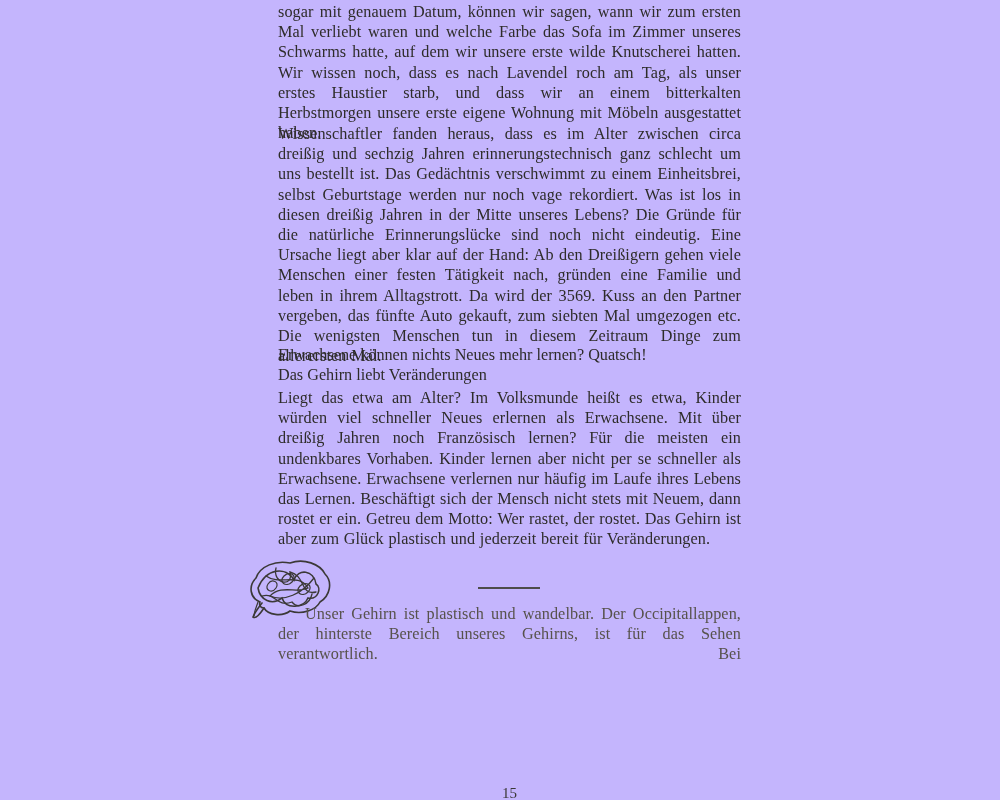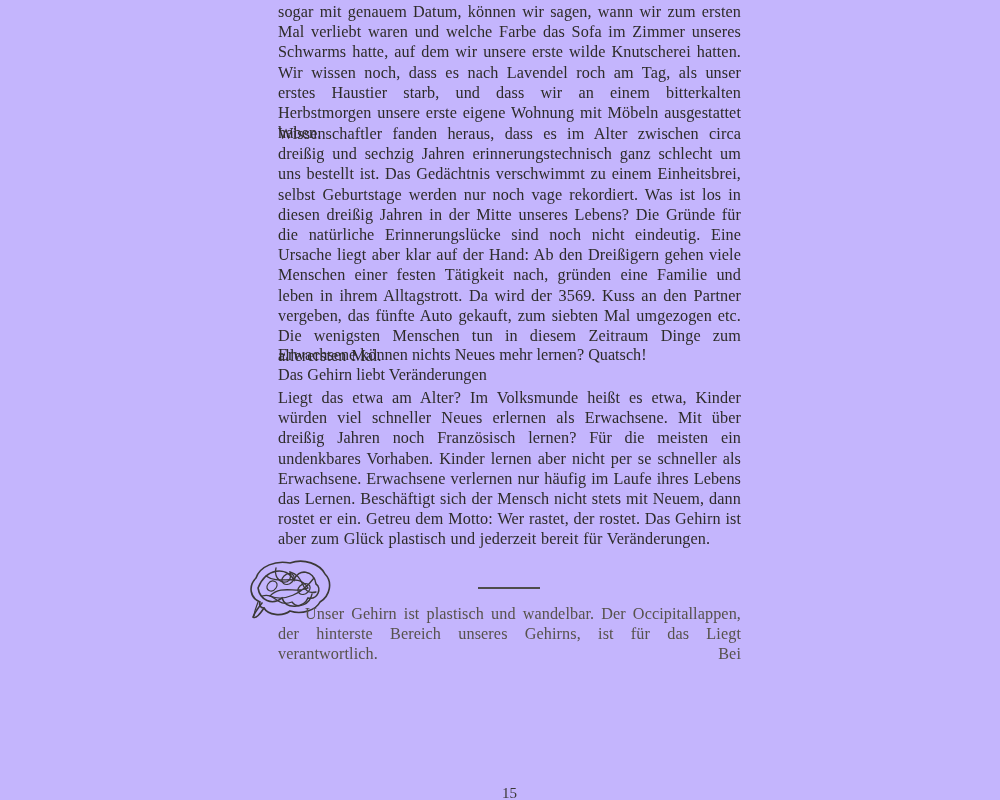--- a/index.html
+++ b/index.html
@@ -94,17 +94,17 @@
     <path d="M16,38 C30,34 30,50 46,44 C52,52 64,46 66,36" stroke-width="1.3"></path>
     <path d="M38,18 C32,24 40,30 46,24 C52,18 44,12 38,18" stroke-width="1.2"></path>
     <path d="M54,28 C48,34 56,40 62,34 C68,28 60,22 54,28" stroke-width="1.2"></path>
     <path d="M22,26 C18,32 26,36 30,30 C34,24 26,20 22,26" stroke-width="1.2"></path>
     <path d="M18,50 C14,56 10,61 7,59 C9,54 13,49 16,45"></path>
     <path d="M12,44 C10,50 8,54 8,58" stroke-width="1.2"></path>
   </svg>
 
   <div class="divider"></div>
 
-  <p class="col body-text p4">Unser Gehirn ist plastisch und wandelbar. Der Occipitallappen, der hinterste Bereich unseres Gehirns, ist für das Liegt verantwortlich. Bei</p>
+  <p class="col body-text p4">Unser Gehirn ist plastisch und wandelbar. Der Occipitallappen, der hinterste Bereich unseres Gehirns, ist für das Sehen verantwortlich. Bei</p>
 
   <div class="page-number">15</div>
 
 </div>
 
 </body></html>

